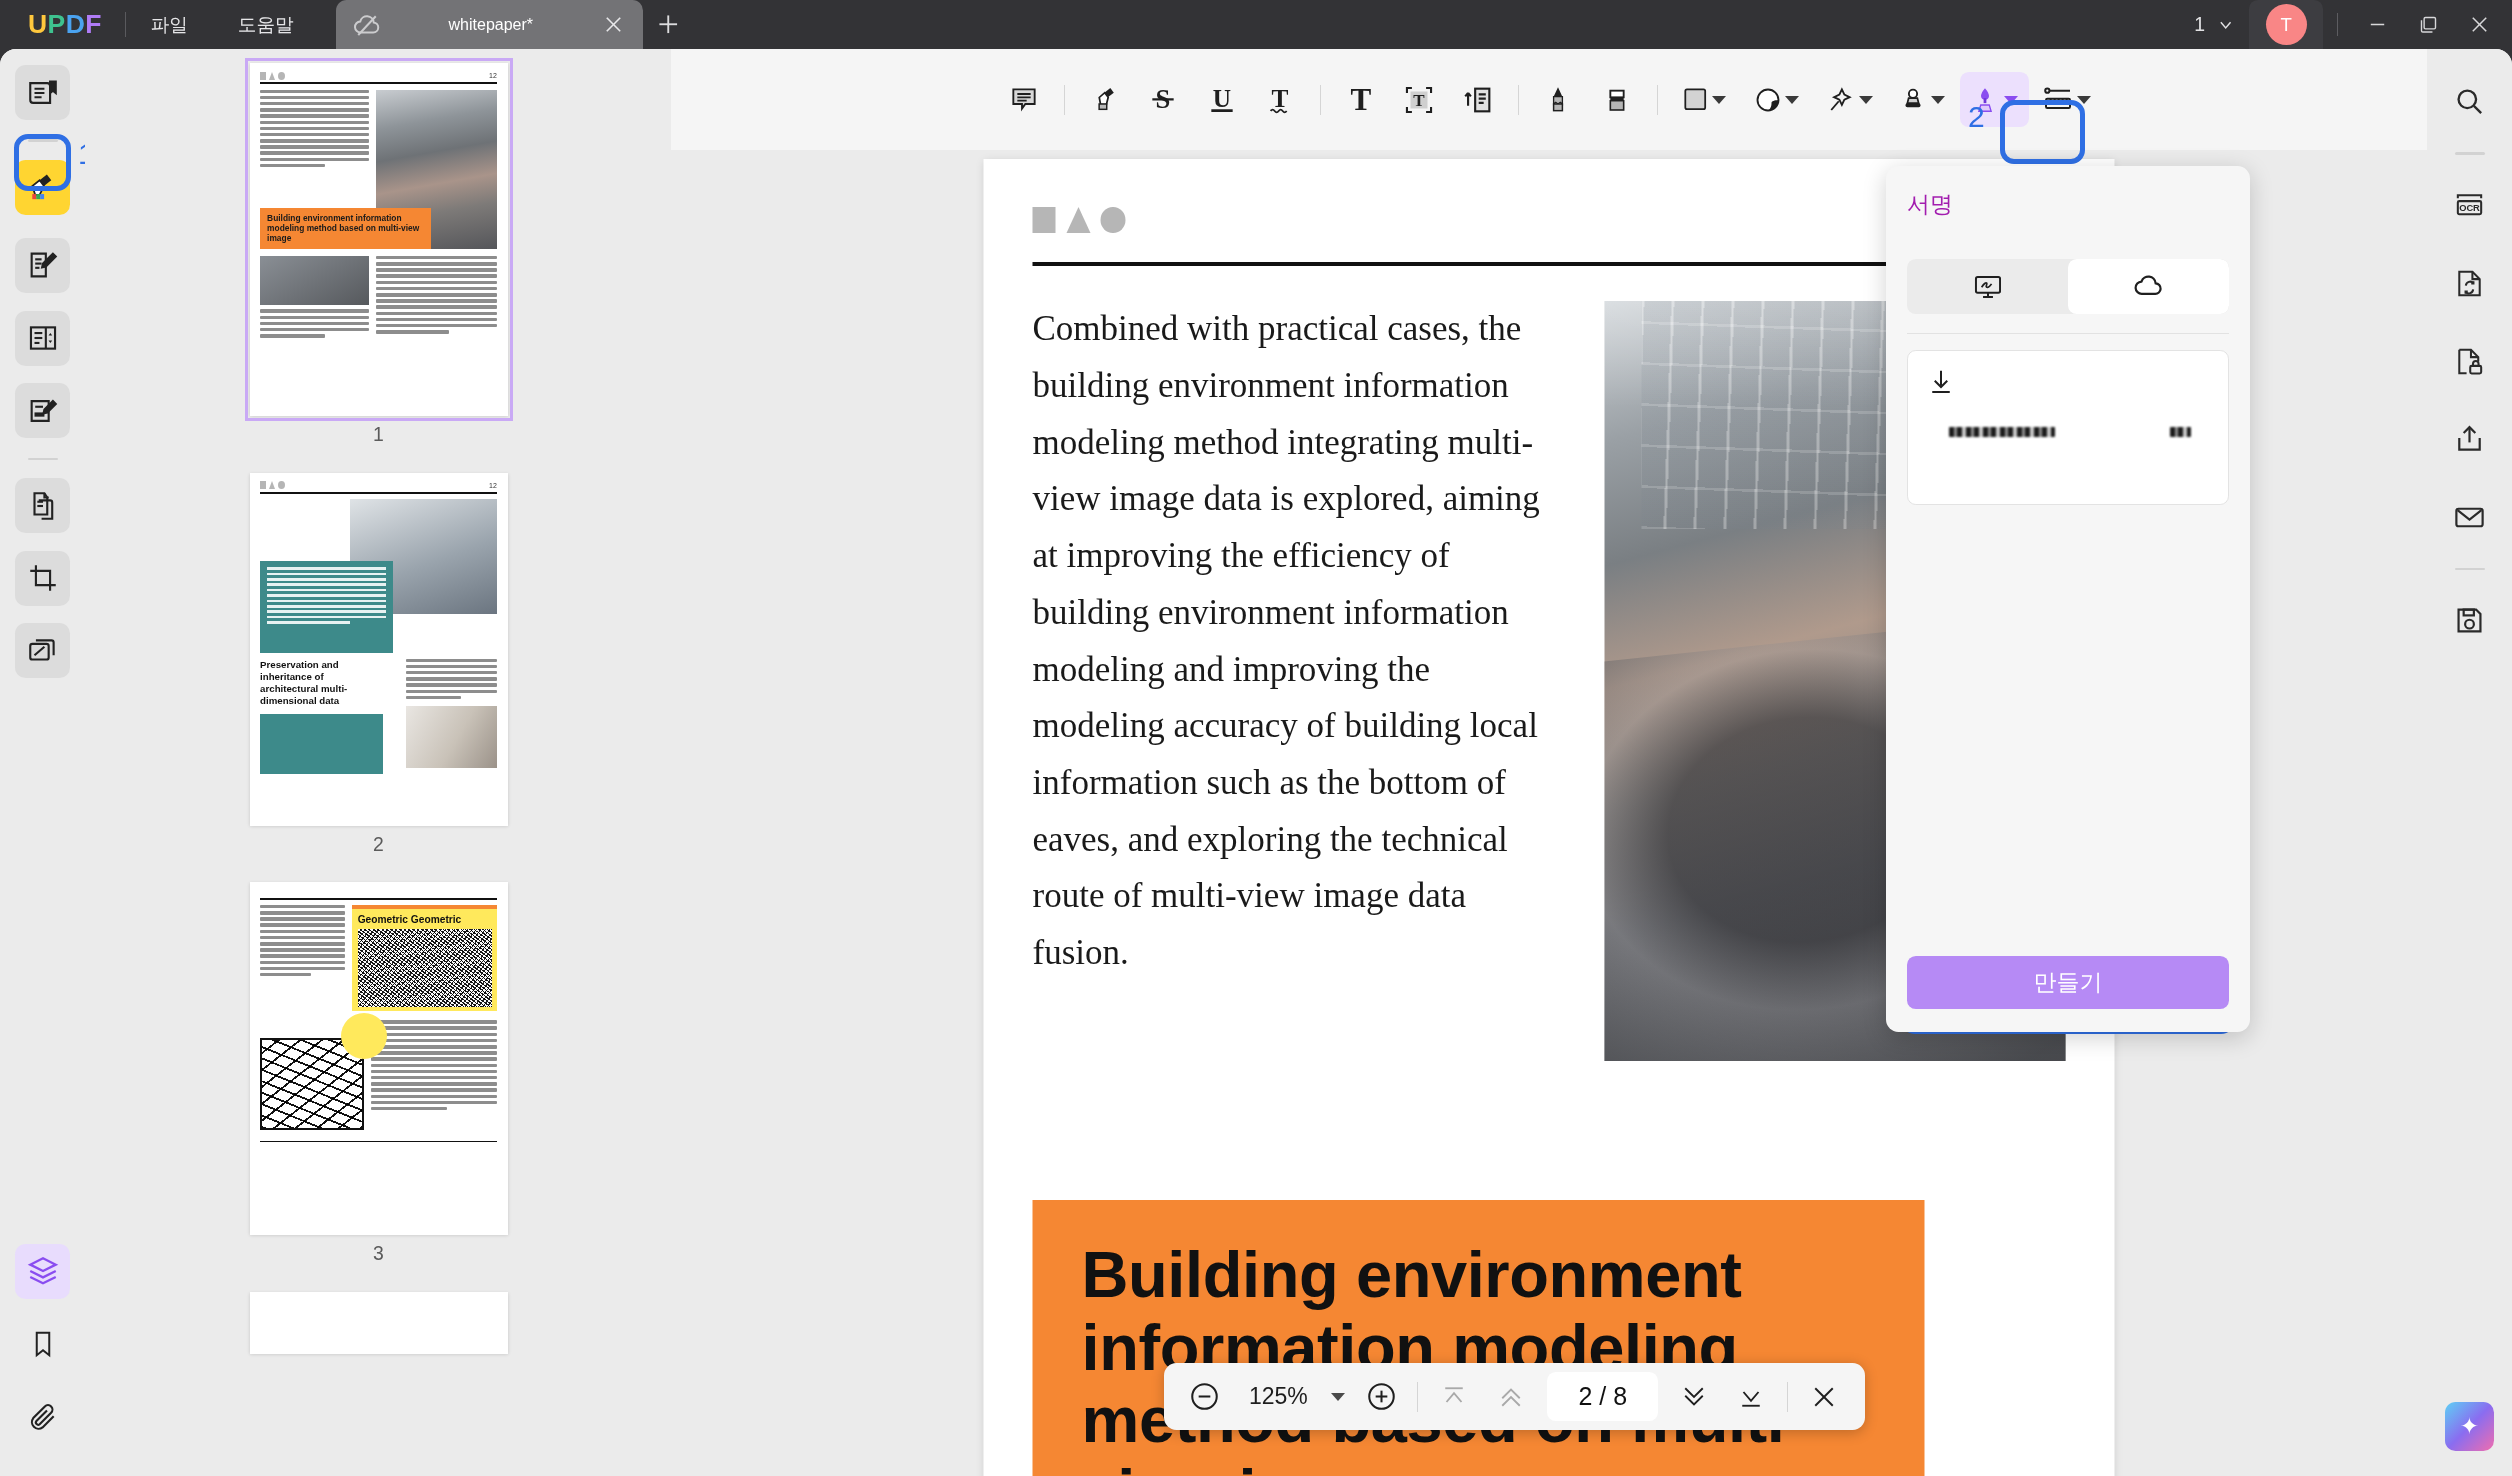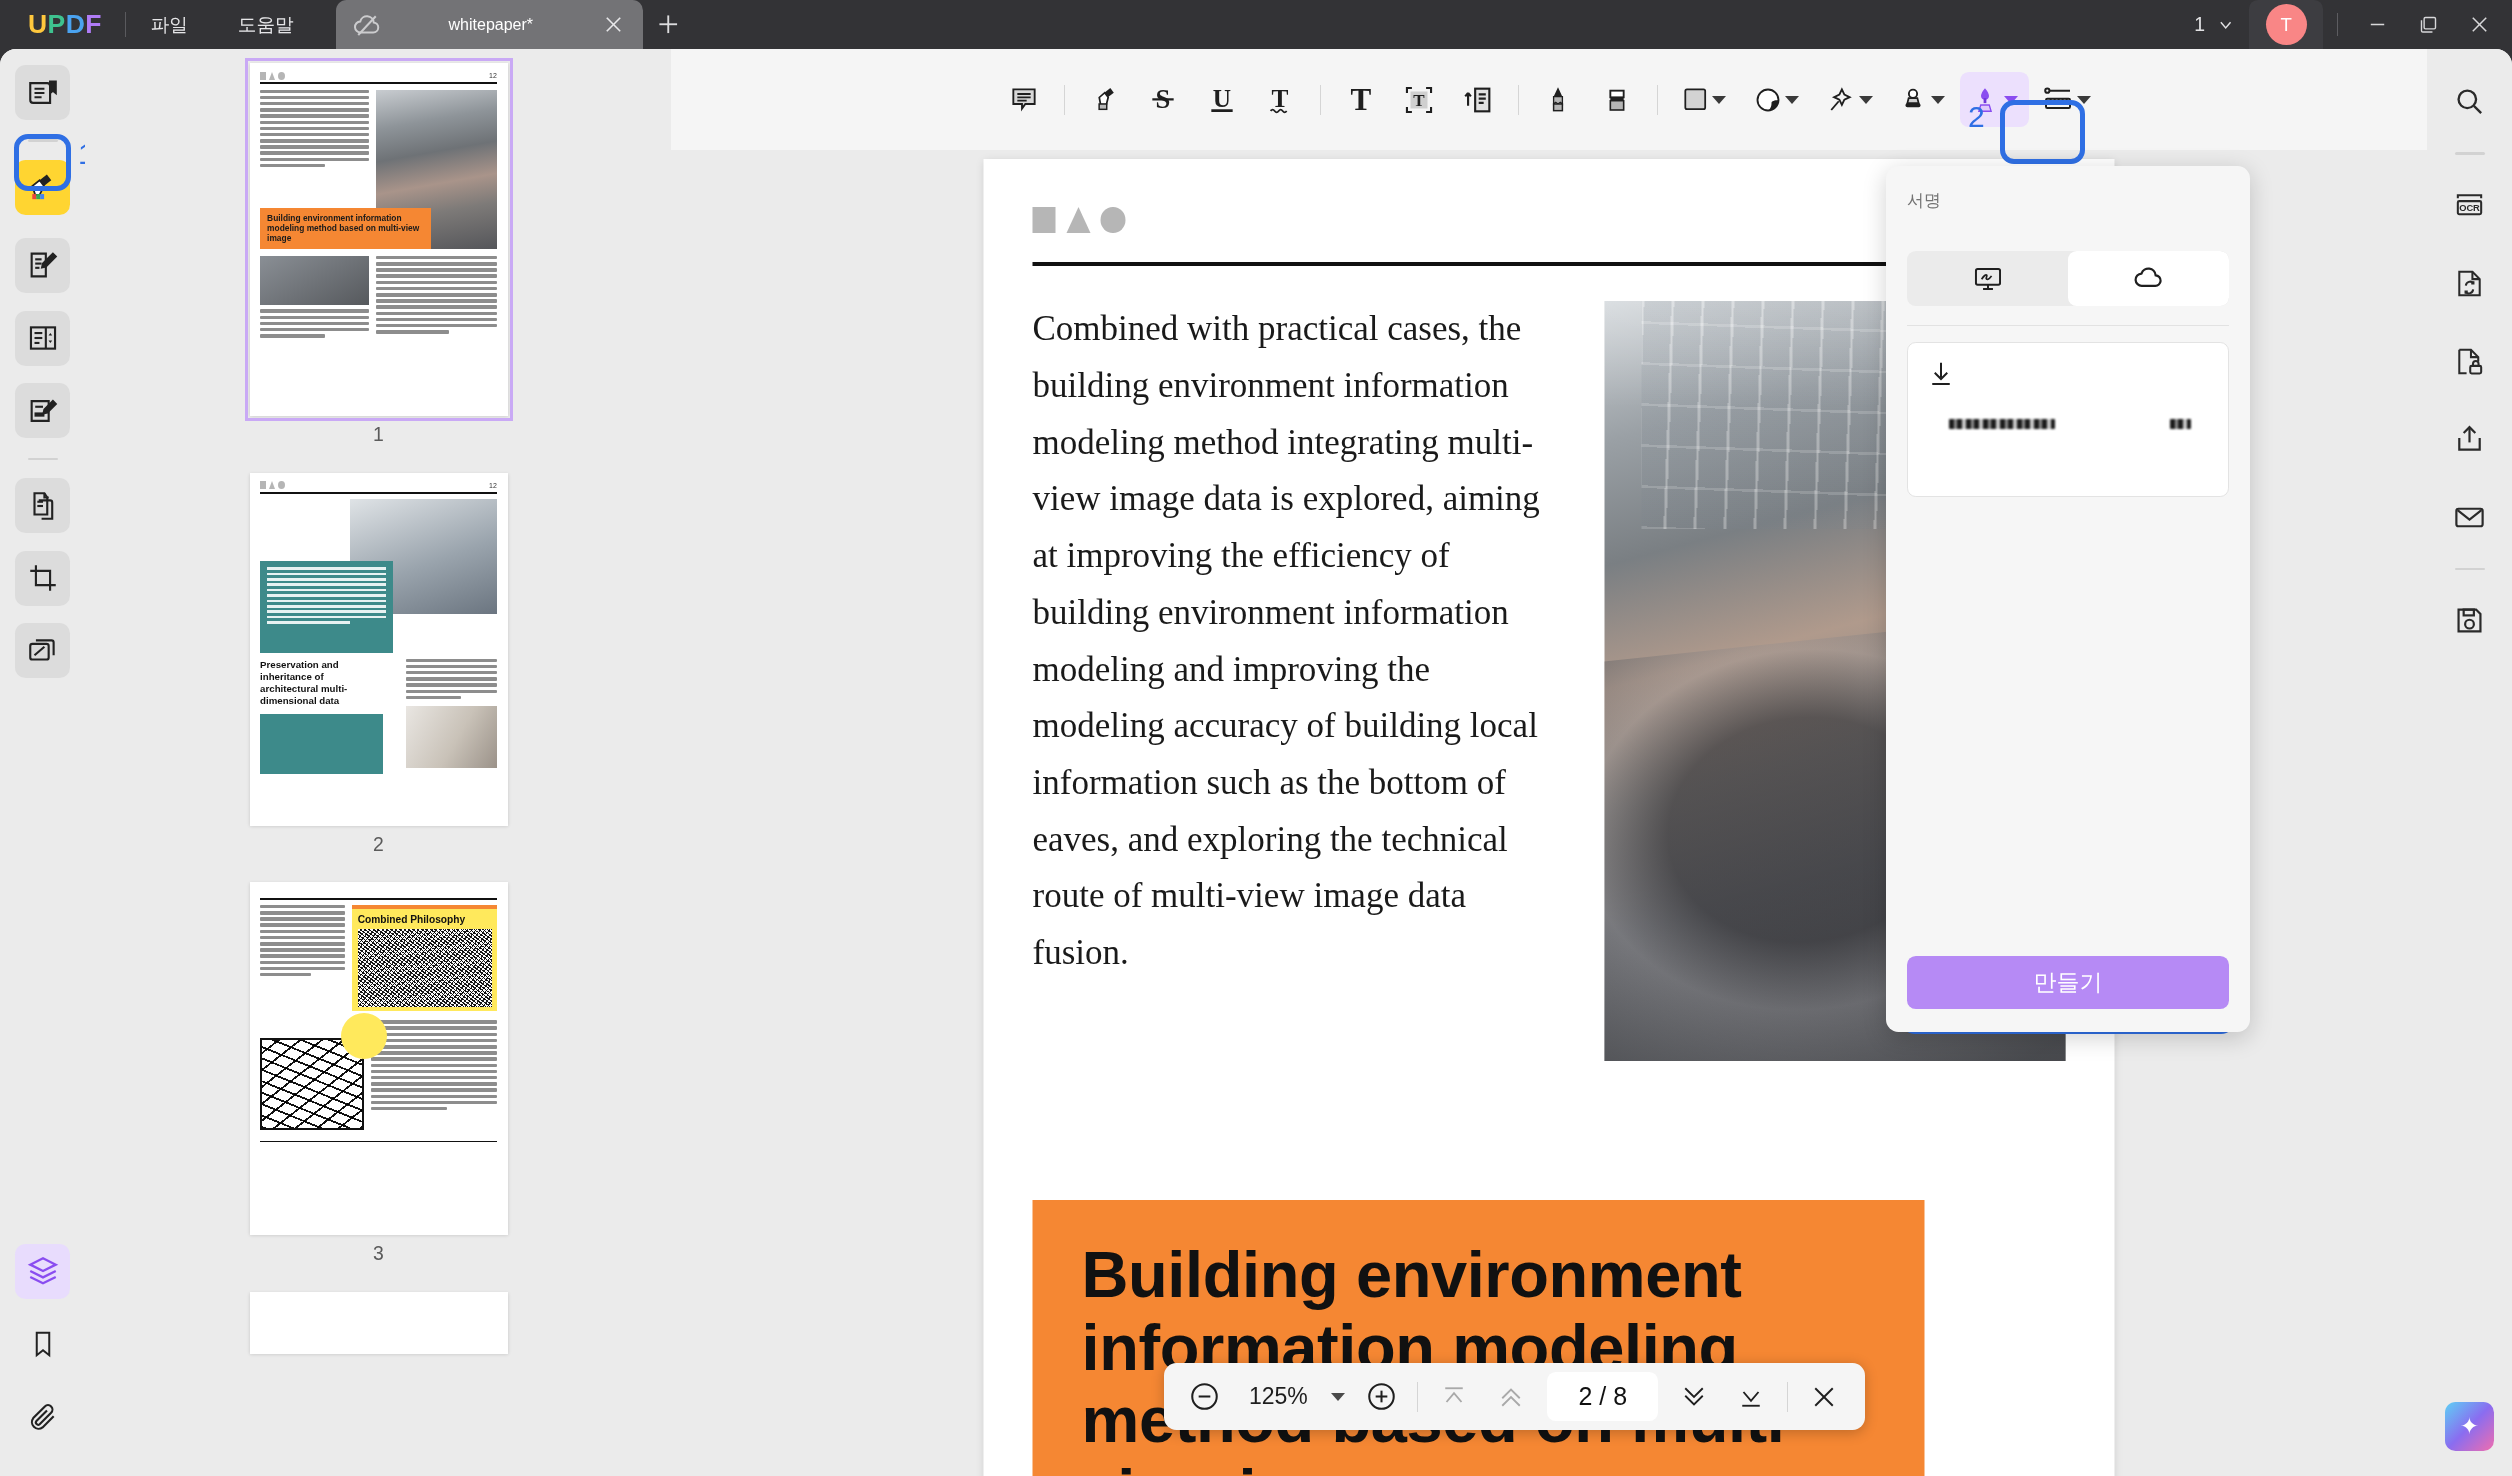--- a/index.html
+++ b/index.html
@@ -196,21 +196,21 @@
     font-size: 65px; line-height: 1.12; color: #111; letter-spacing: -0.4px;
   }
 
   
   .sigpanel {
     position: absolute; top: 117px; left: 1886px; width: 364px; height: 866px;
     background: #f6f6f6; border-radius: 12.4px;
     box-shadow: 0 5.3px 23px rgba(0,0,0,.18); z-index: 30;
     padding: 23px 21px 0;
   }
-  .sig-title { font-size: 17px; color: #737373; margin-bottom: 39px; }
+  .sig-title { font-size: 23px; color: #a21caf; margin-bottom: 39px; }
   .sig-tabs {
     display: flex; background: #ebebeb; border-radius: 8.8px; height: 55px; overflow: hidden;
   }
   .sig-tab {
     flex: 1; display: flex; align-items: center; justify-content: center; cursor: pointer;
   }
   .sig-tab.active { background: #fff; border-radius: 8.8px; }
   .sig-divider { height: 0.9px; background: #e2e2e2; margin: 19.4px 0 16px; }
   .sig-card {
     height: 155px; background: #fff; border: 0.9px solid #e3e3e3;
@@ -562,21 +562,21 @@
                   <div class="t-line"></div>
                   <div class="t-line"></div>
                   <div class="t-line"></div>
                 <div class="t-line"></div>
                   <div class="t-line"></div>
                   <div class="t-line"></div>
                   <div class="t-line s"></div>
               </div>
               <div class="t-yellow" style="flex:1; padding:4.4px 5.3px;">
                 <div style="height:4.4px; background:#f58733; margin:-4.4px -5.3px 4.4px;"></div>
-                <div style="font-size:10.2px; font-weight:bold; color:#111;">Combined Philosophy</div>
+                <div style="font-size:10.2px; font-weight:bold; color:#111;">Geometric Geometric</div>
                 <div style="height:78px; margin-top:4.4px; background:repeating-linear-gradient(38deg,#111 0 0.9px,#fff 0.9px 2.7px), repeating-linear-gradient(-52deg,#222 0 0.9px,#fafafa 0.9px 3.5px); background-blend-mode:multiply;"></div>
               </div>
             </div>
             <div style="display:flex; gap:7px; margin-top:8.8px; position:relative;">
               <div style="position:absolute; left:34%; top:-7px; width:46px; height:46px; border-radius:50%; background:#ffe95c;"></div>
               <div style="width:44%; margin-top:17.7px; border:2.7px solid #111; height:92px; background:repeating-linear-gradient(22deg,#111 0 1.8px,#fff 1.8px 10.6px), repeating-linear-gradient(-38deg,#111 0 1.8px,#fff 1.8px 13.3px); background-blend-mode:multiply;"></div>
               <div style="flex:1;">
                 <div class="t-line"></div>
                   <div class="t-line"></div>
                   <div class="t-line"></div>

